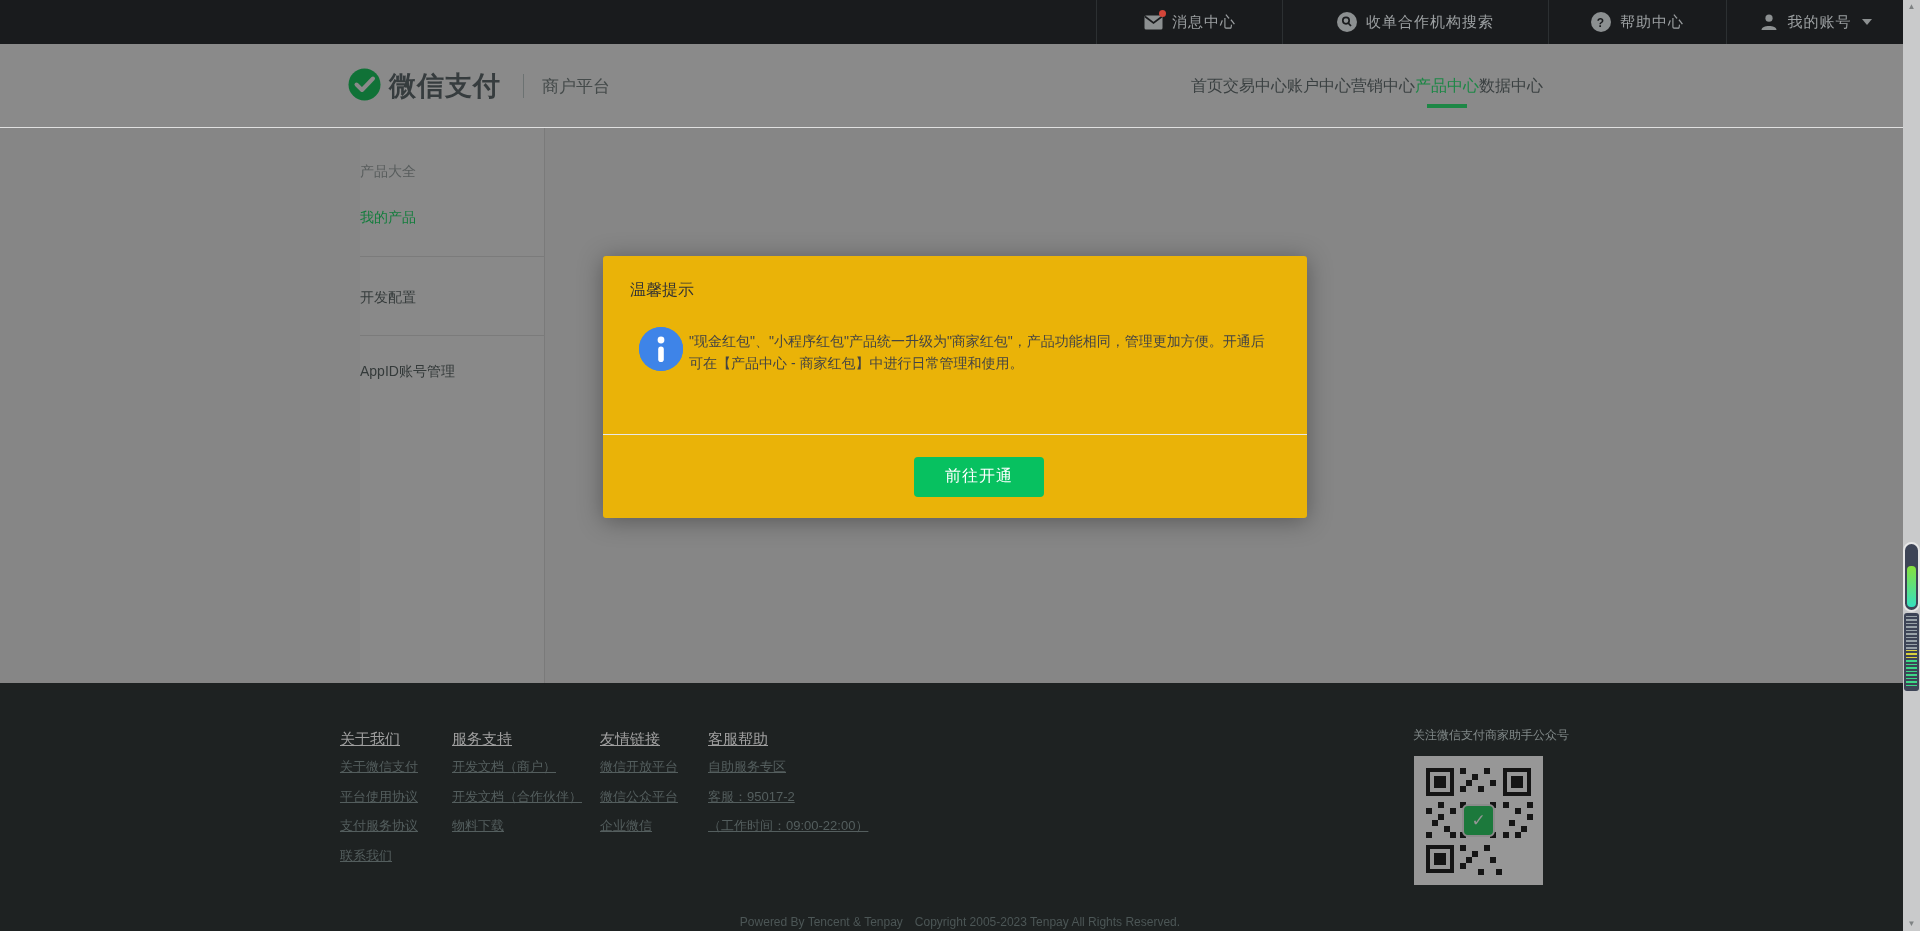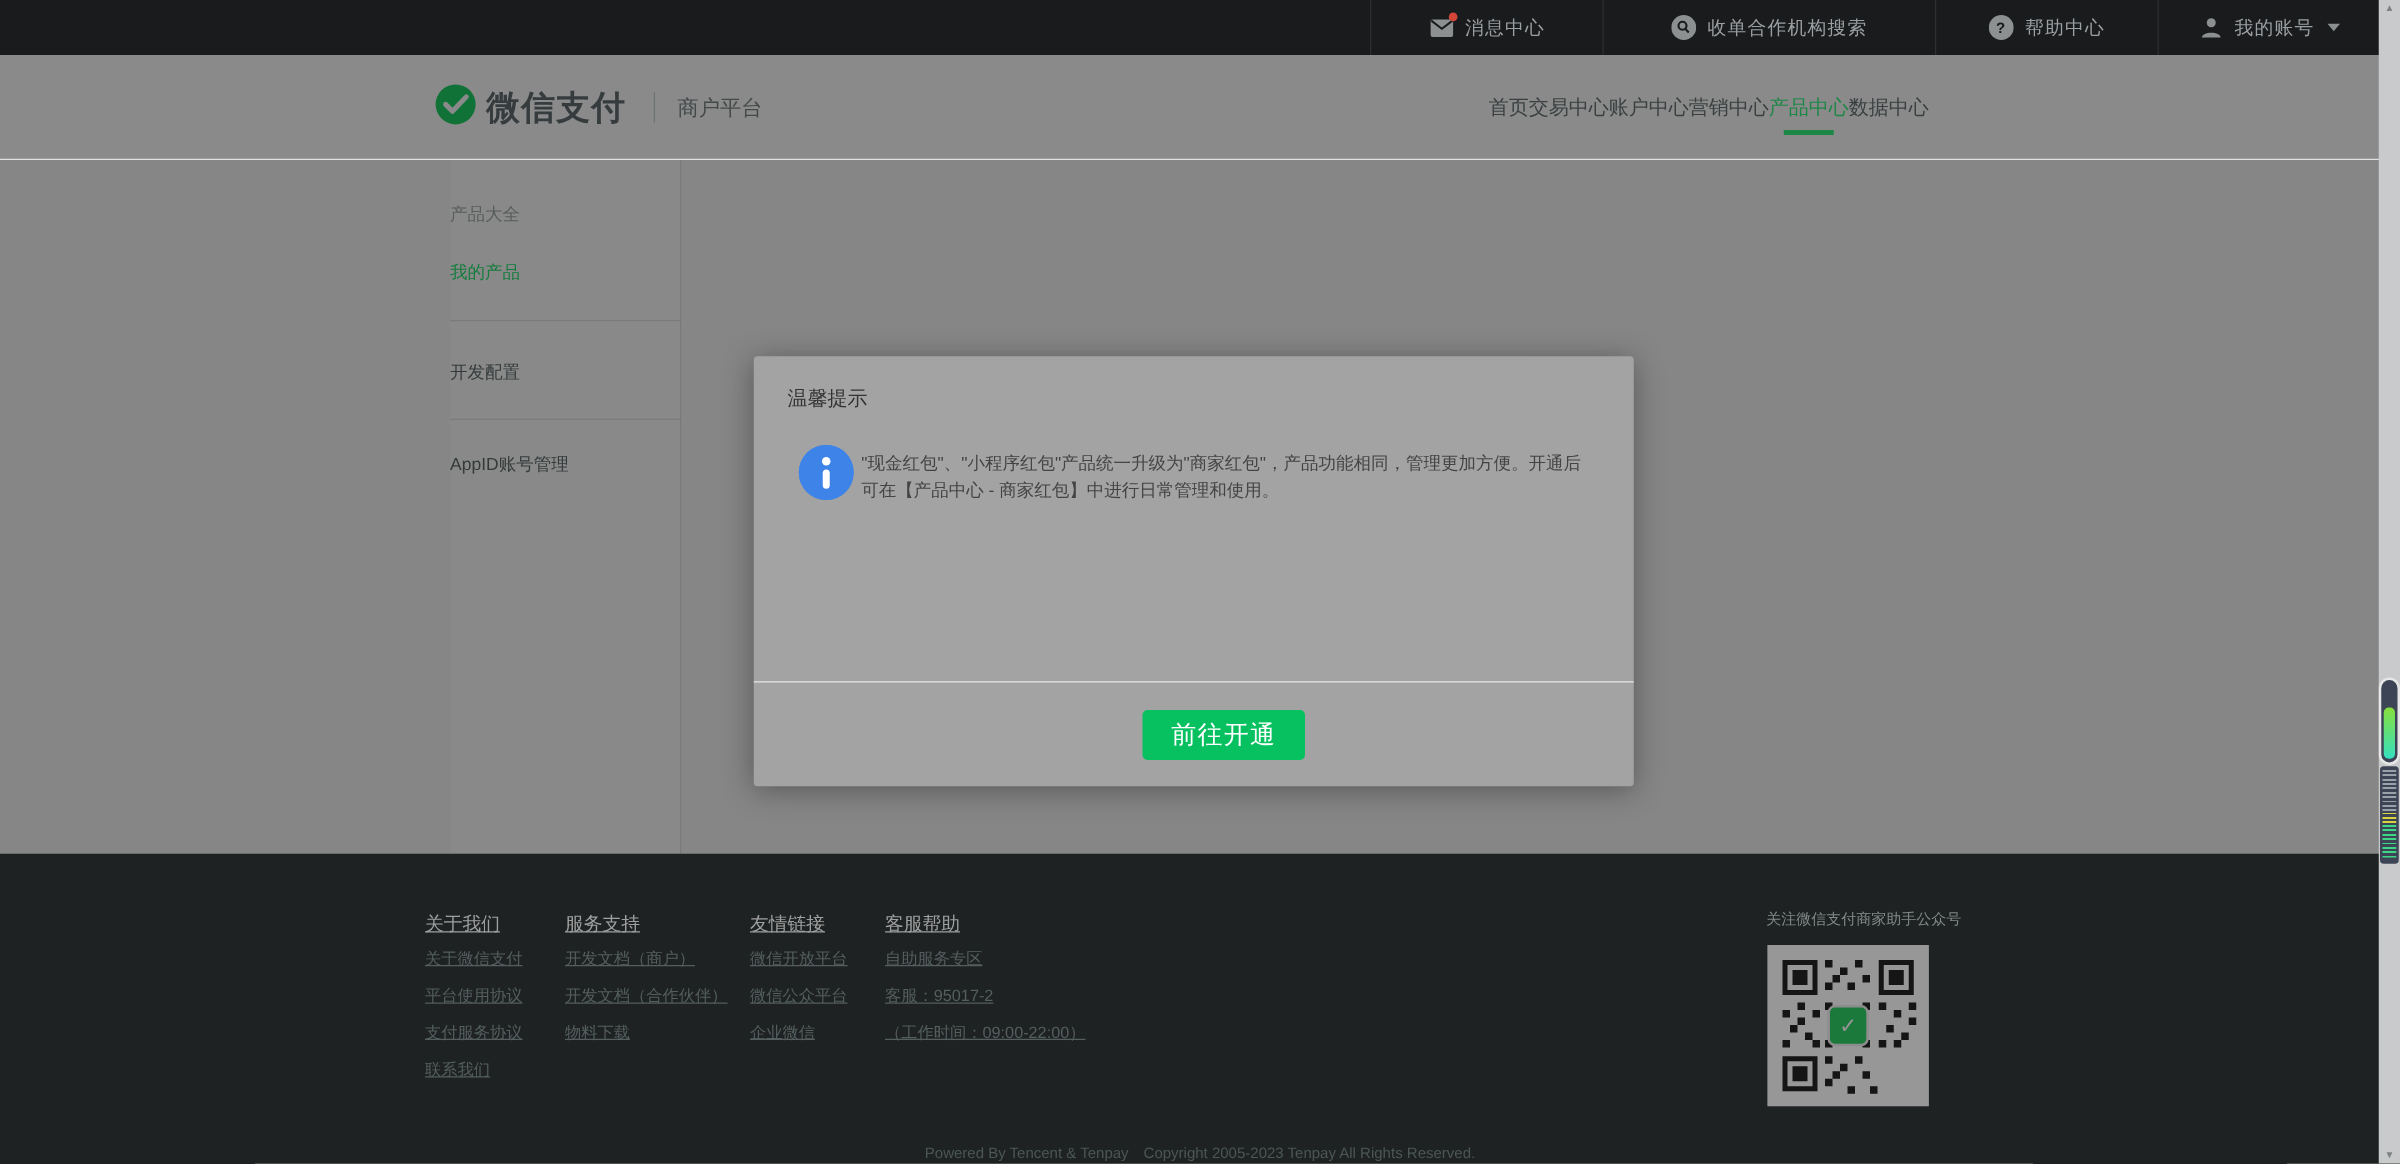--- a/index.html
+++ b/index.html
@@ -38,31 +38,31 @@
   .sb-item{position:absolute;left:0;font-size:14px;cursor:pointer;}
   .sb-cat{color:#5a5f5f;}
   .sb-active{color:#15803f;}
   .sb-reg{color:#363c3c;}
   .sb-div{position:absolute;left:0;width:185px;height:1px;background:#7e7e7e;}
 
   
   .overlay{position:absolute;left:0;top:0;width:1920px;height:931px;background:rgba(0,0,0,0.02);}
 
   
-  .modal{position:absolute;left:603px;top:285px;width:704px;height:344px;background:#a3a3a3;
+  .modal{position:absolute;left:603px;top:256px;width:704px;height:262px;background:#eab308;
          border-radius:3px;box-shadow:0 3px 24px rgba(0,0,0,.35);box-sizing:border-box;}
   .modal-title{padding:24px 0 0 27px;font-size:16px;color:#333;}
   .modal-body{display:flex;margin:26px 28px 0 36px;}
   .info-ic{flex:0 0 44px;width:44px;height:44px;border-radius:50%;background:#3e84e8;
            display:flex;align-items:center;justify-content:center;}
   .modal-text{margin-left:6px;padding-top:3px;font-size:14px;line-height:22px;color:#444;white-space:nowrap;}
   .modal-foot{position:absolute;left:0;bottom:0;width:704px;height:84px;border-top:1px solid #e8e8e8;
               box-sizing:border-box;display:flex;align-items:center;justify-content:center;}
   .btn-green{width:130px;height:40px;background:#07C160;border:none;border-radius:4px;
-             color:#fff;font-size:20px;font-family:inherit;cursor:pointer;letter-spacing:1px;margin-left:48px;}
+             color:#fff;font-size:16px;font-family:inherit;cursor:pointer;letter-spacing:1px;margin-left:48px;}
 
   
   .footer{position:absolute;left:0;top:683px;width:1920px;height:248px;background:#1f2323;}
   .f-col{position:absolute;top:0;}
   .f-title{position:absolute;top:47px;font-size:15px;color:#a3a3a3;white-space:nowrap;text-decoration:underline;}
   .f-links{position:absolute;top:69px;margin:0;padding:0;list-style:none;}
   .f-links li{height:29.5px;line-height:29.5px;font-size:13px;color:#566060;white-space:nowrap;cursor:pointer;text-decoration:underline;}
   .qr-label{position:absolute;left:1413px;top:44px;font-size:12px;color:#848c8c;}
   .qr-box{position:absolute;left:1414px;top:73px;width:129px;height:129px;background:#9b9b9b;}
   .qr-center{position:absolute;left:48px;top:48px;width:33px;height:33px;background:#1d7c3e;

